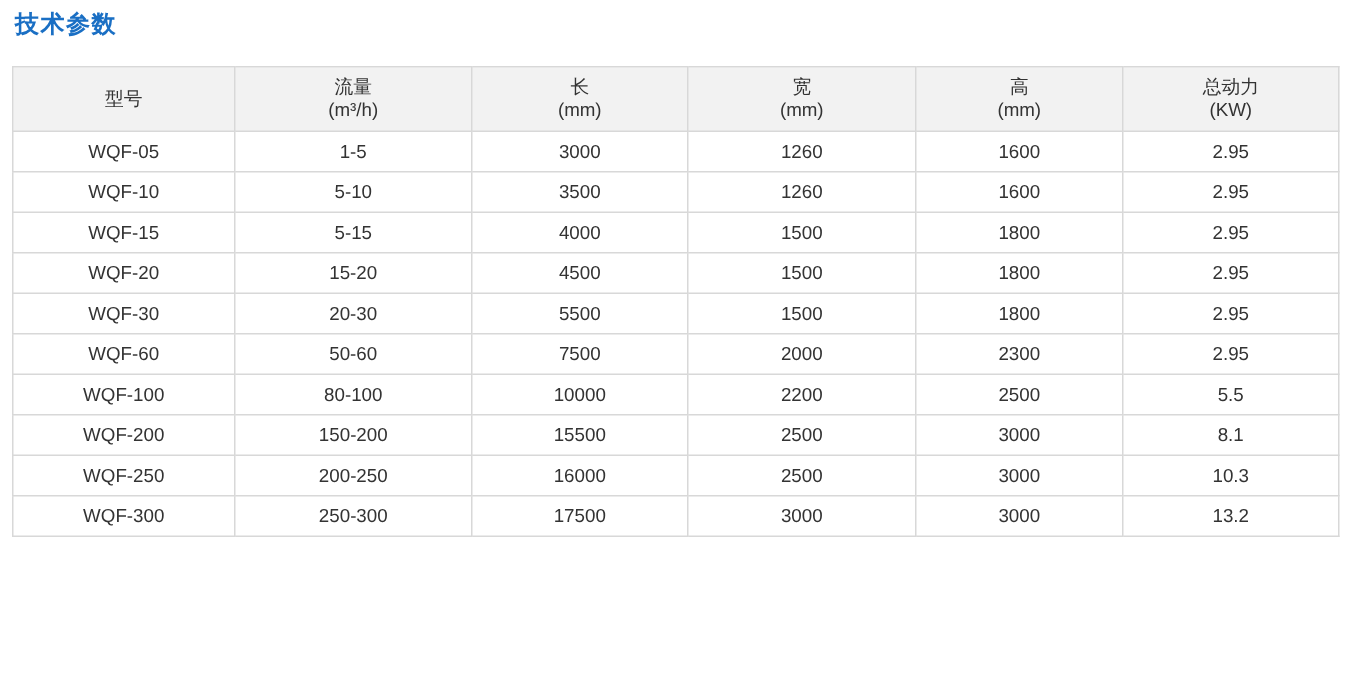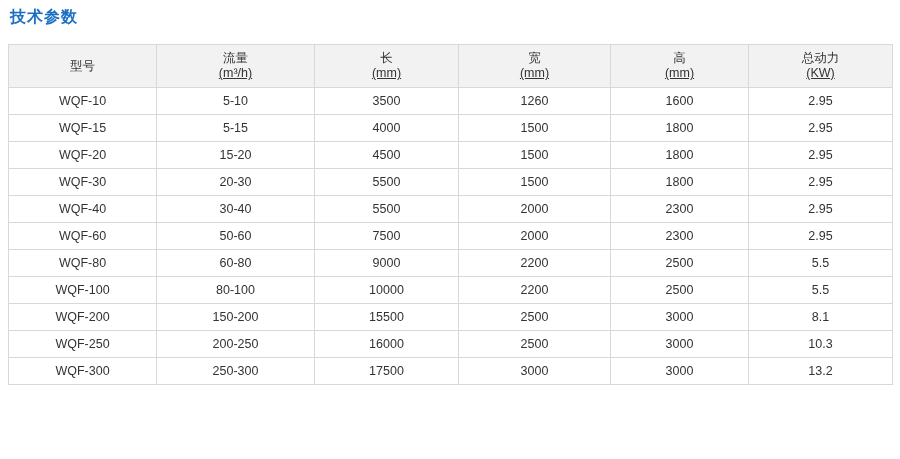--- a/index.html
+++ b/index.html
@@ -65,21 +65,20 @@
     display: block;
     line-height: 15px;
   }
   .hcell .main {
     display: block;
     font-size: 12.5px;
   }
   .hcell .unit {
     display: block;
     font-size: 12.5px;
-    text-decoration: underline;
   }
   .col-model { width: 148px; }
   .col-flow  { width: 158px; }
   .col-len   { width: 144px; }
   .col-wid   { width: 152px; }
   .col-hei   { width: 138px; }
   .col-pow   { width: 144px; }
 </style>
 </head>
 <body>
@@ -133,20 +132,28 @@
           <th>
             <span class="hcell">
               <span class="main">总动力</span>
               <span class="unit">(KW)</span>
             </span>
           </th>
         </tr>
       </thead>
       <tbody>
         <tr>
+          <td>WQF-05</td>
+          <td>1-5</td>
+          <td>3000</td>
+          <td>1260</td>
+          <td>1600</td>
+          <td>2.95</td>
+        </tr>
+        <tr>
           <td>WQF-10</td>
           <td>5-10</td>
           <td>3500</td>
           <td>1260</td>
           <td>1600</td>
           <td>2.95</td>
         </tr>
         <tr>
           <td>WQF-15</td>
           <td>5-15</td>
@@ -165,42 +172,26 @@
         </tr>
         <tr>
           <td>WQF-30</td>
           <td>20-30</td>
           <td>5500</td>
           <td>1500</td>
           <td>1800</td>
           <td>2.95</td>
         </tr>
         <tr>
-          <td>WQF-40</td>
-          <td>30-40</td>
-          <td>5500</td>
-          <td>2000</td>
-          <td>2300</td>
-          <td>2.95</td>
-        </tr>
-        <tr>
           <td>WQF-60</td>
           <td>50-60</td>
           <td>7500</td>
           <td>2000</td>
           <td>2300</td>
           <td>2.95</td>
-        </tr>
-        <tr>
-          <td>WQF-80</td>
-          <td>60-80</td>
-          <td>9000</td>
-          <td>2200</td>
-          <td>2500</td>
-          <td>5.5</td>
         </tr>
         <tr>
           <td>WQF-100</td>
           <td>80-100</td>
           <td>10000</td>
           <td>2200</td>
           <td>2500</td>
           <td>5.5</td>
         </tr>
         <tr>

